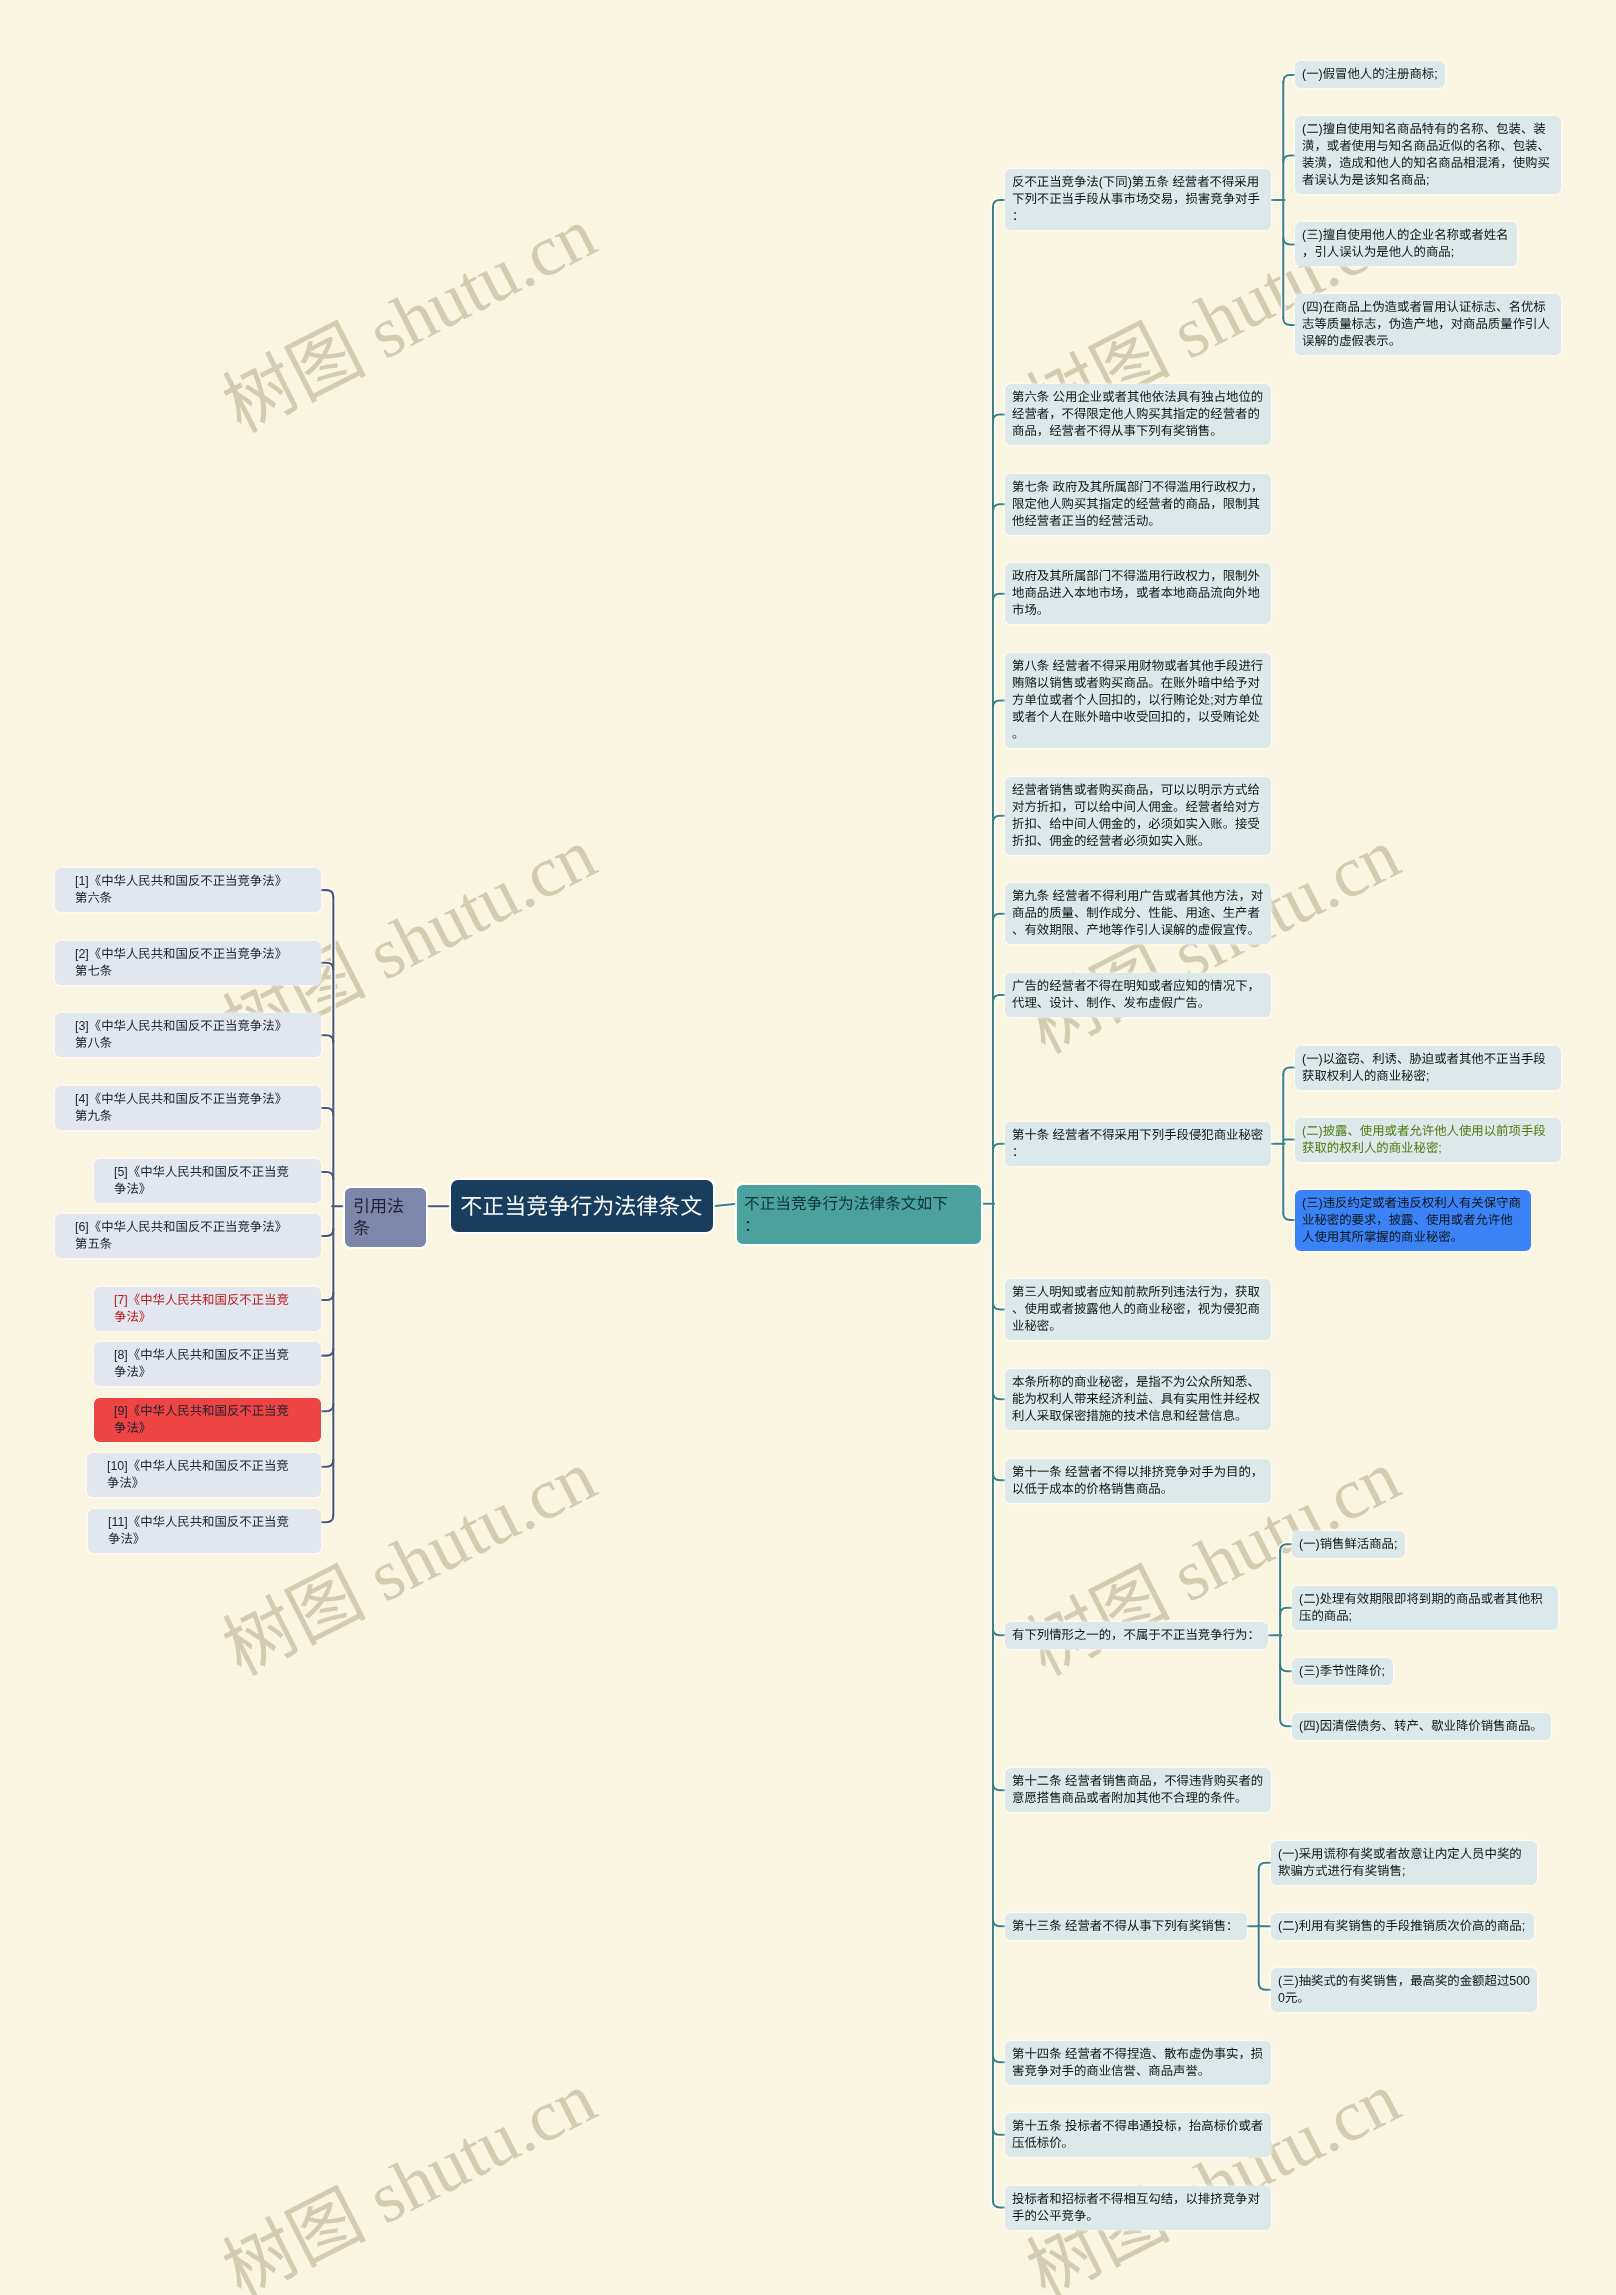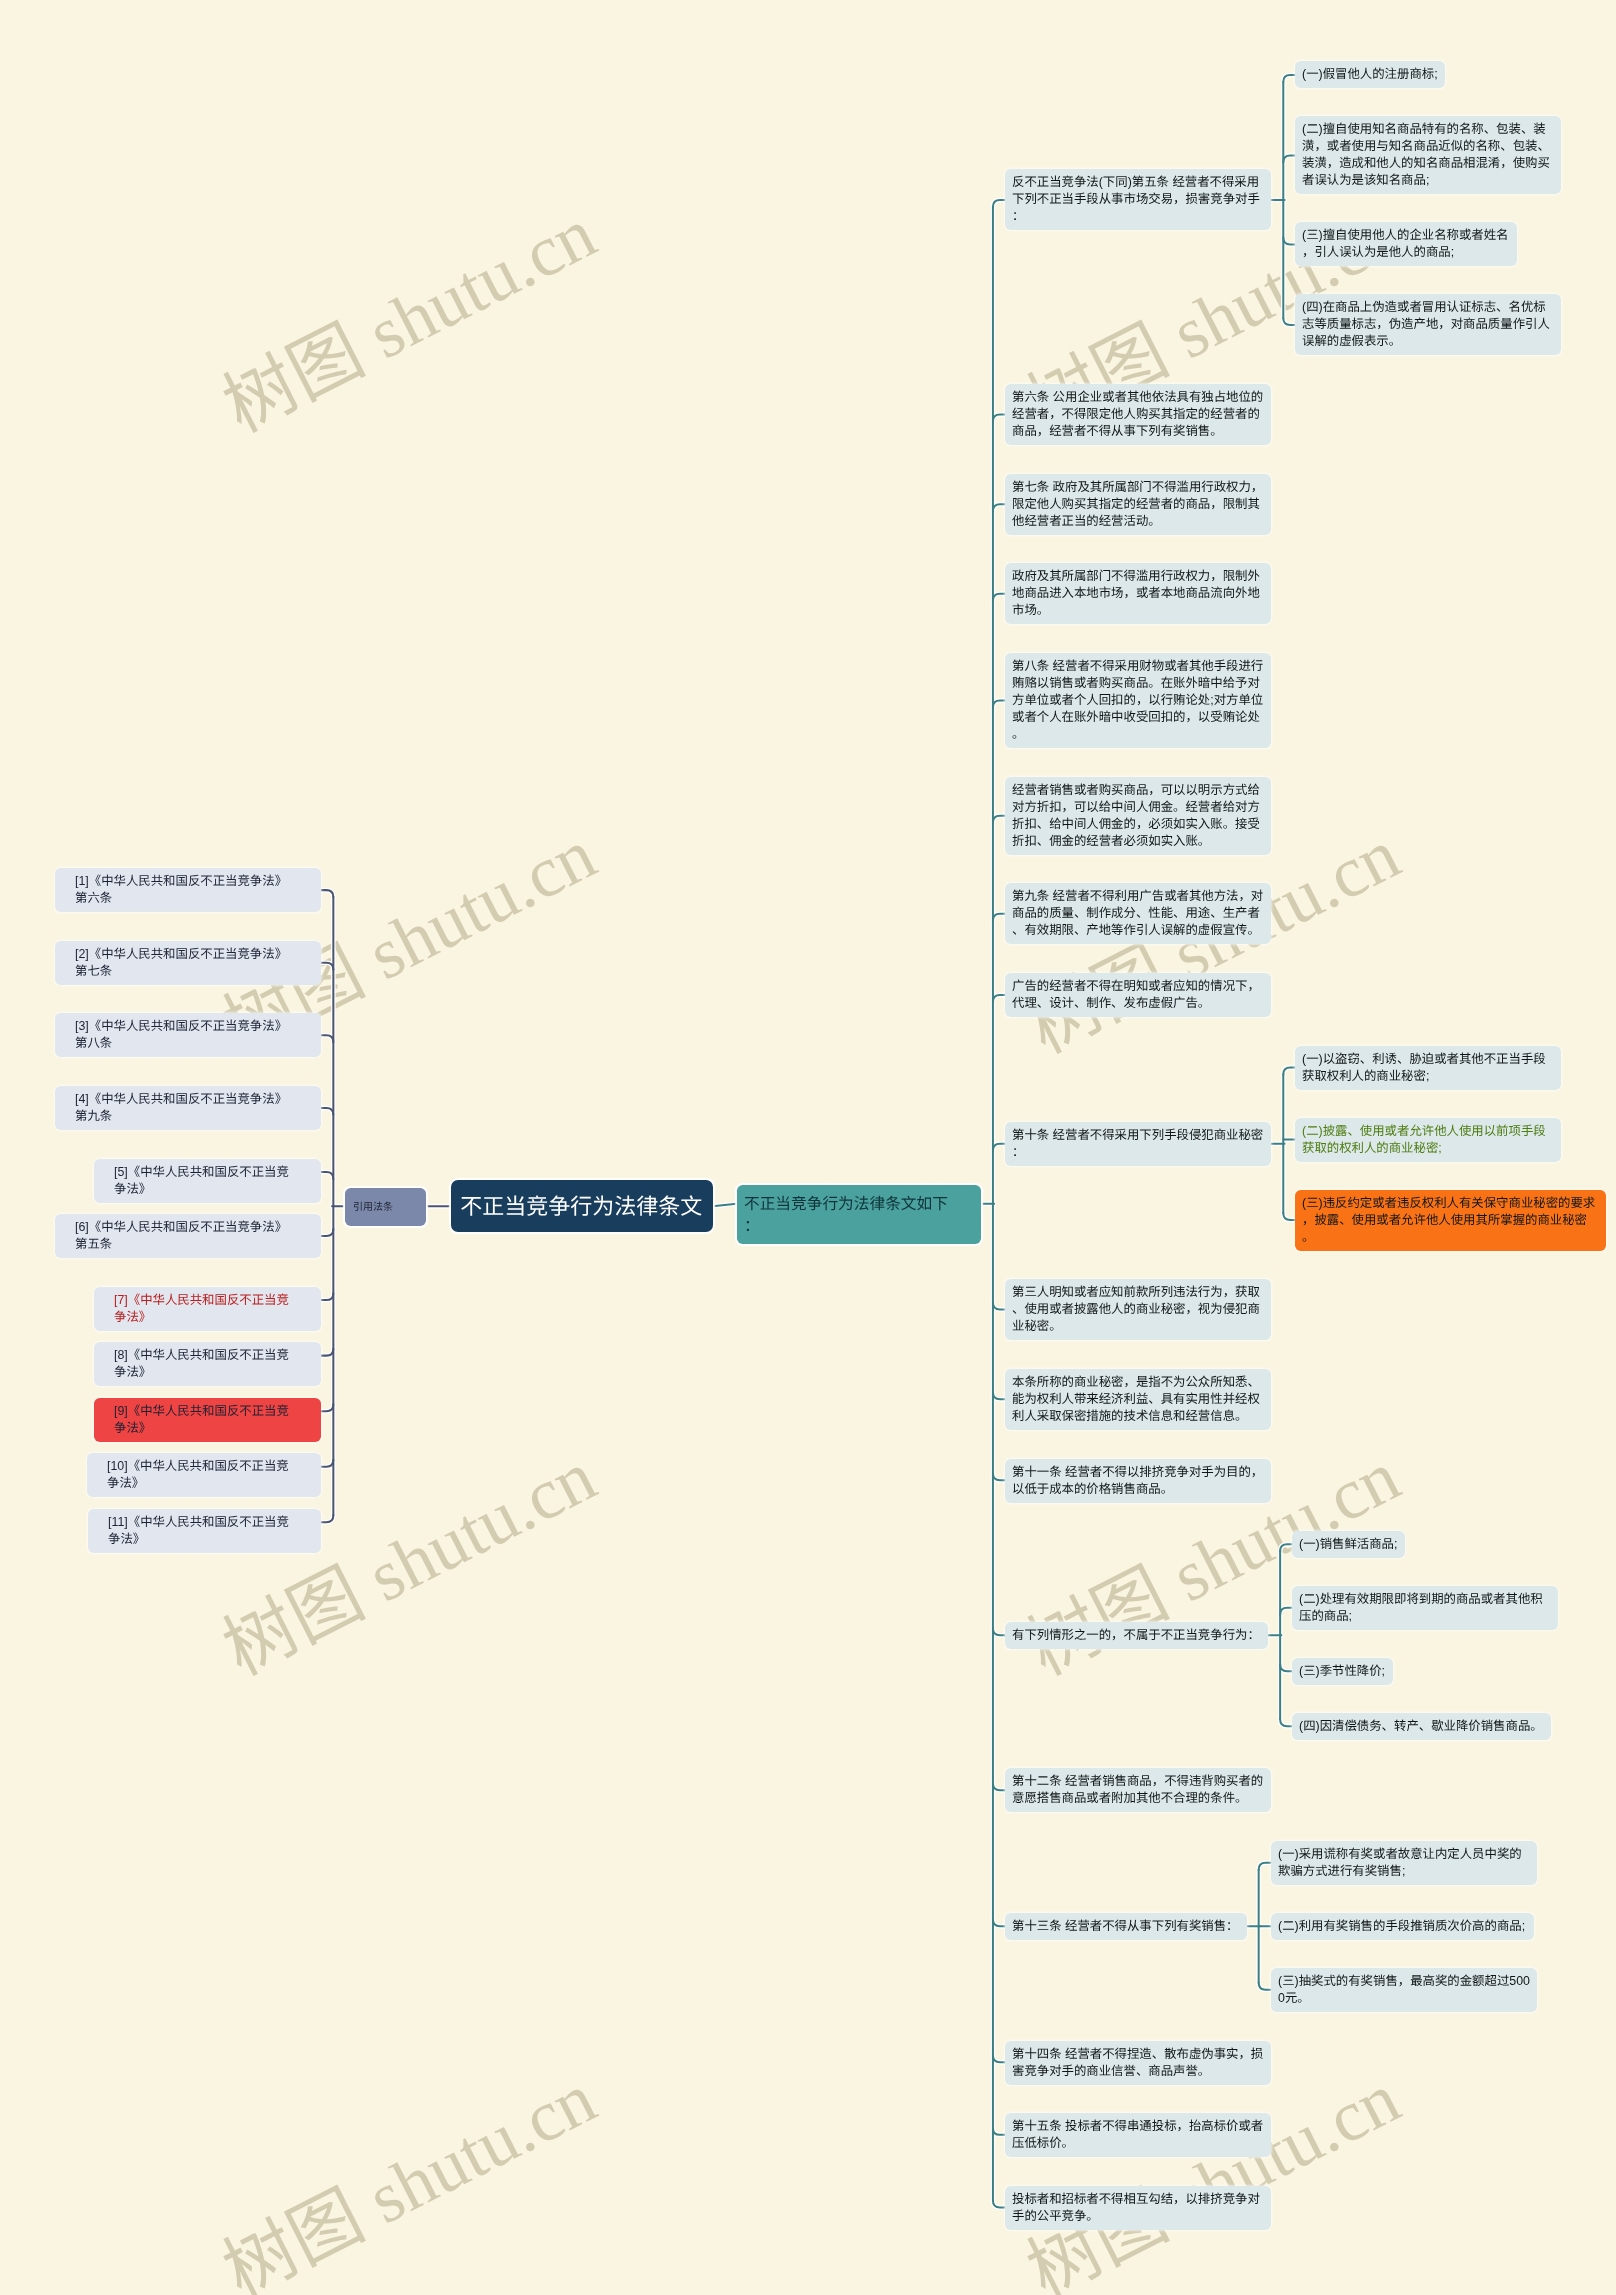--- a/index.html
+++ b/index.html
@@ -15,21 +15,21 @@
   #stage{position:absolute;left:0;top:0;width:1616px;height:2295px;}
   #wmlayer{position:absolute;left:0;top:0;width:1616px;height:2295px;overflow:hidden;}
   #links{position:absolute;left:0;top:0;width:1616px;height:2295px;}
   .wm{position:absolute;color:#d3ccb0;font-family:"Liberation Serif",serif;
       white-space:nowrap;font-size:72px;transform:rotate(-27deg);transform-origin:0 100%;}
   .node{position:absolute;box-sizing:border-box;border-radius:5.7px;
         white-space:normal;word-break:break-all;line-break:anywhere;overflow-wrap:anywhere;letter-spacing:0;}
   .n-root{background:#183d5d;color:#ffffff;font-size:22px;line-height:31px;
           padding:10.7px 9.2px;border-radius:7px;
           box-shadow:0 0 1.3px 1.9px #ffffff;}
-  .n-lbranch{background:#7c88aa;color:#1b2233;font-size:10px;line-height:21.5px;
+  .n-lbranch{background:#7c88aa;color:#1b2233;font-size:17px;line-height:21.5px;
           padding:8.2px 8px;box-shadow:0 0 1.3px 1.9px #ffffff;}
   .n-lleaf{background:#e2e6ef;color:#1b2233;font-size:12.4px;line-height:17px;
           padding:5px 20px;box-shadow:0 0 2.5px 0.6px rgba(255,255,255,.6);}
   .n-rbranch{background:#4aa19e;color:#10343a;font-size:15.7px;line-height:21.5px;
           padding:8.2px 17.7px 8.2px 7px;box-shadow:0 0 1.3px 1.9px #ffffff;}
   .n-rleaf{background:#dce8ea;color:#101617;font-size:12.4px;line-height:17px;
           padding:5px 7px;box-shadow:0 0 2.5px 0.6px rgba(255,255,255,.6);}
 </style>
 </head>
 <body style="background: rgb(250, 245, 225);">
@@ -176,21 +176,21 @@
     <div class="node n-rleaf" style="left: 1005px; top: 384px; width: 266px; background: rgb(220, 232, 234); color: rgb(16, 22, 23);">第六条 公用企业或者其他依法具有独占地位的经营者，不得限定他人购买其指定的经营者的商品，经营者不得从事下列有奖销售。</div>
     <div class="node n-rleaf" style="left: 1005px; top: 474px; width: 266px; background: rgb(220, 232, 234); color: rgb(16, 22, 23);">第七条 政府及其所属部门不得滥用行政权力，限定他人购买其指定的经营者的商品，限制其他经营者正当的经营活动。</div>
     <div class="node n-rleaf" style="left: 1005px; top: 563px; width: 266px; background: rgb(220, 232, 234); color: rgb(16, 22, 23);">政府及其所属部门不得滥用行政权力，限制外地商品进入本地市场，或者本地商品流向外地市场。</div>
     <div class="node n-rleaf" style="left: 1005px; top: 653px; width: 266px; background: rgb(220, 232, 234); color: rgb(16, 22, 23);">第八条 经营者不得采用财物或者其他手段进行贿赂以销售或者购买商品。在账外暗中给予对方单位或者个人回扣的，以行贿论处;对方单位或者个人在账外暗中收受回扣的，以受贿论处。</div>
     <div class="node n-rleaf" style="left: 1005px; top: 777px; width: 266px; background: rgb(220, 232, 234); color: rgb(16, 22, 23);">经营者销售或者购买商品，可以以明示方式给对方折扣，可以给中间人佣金。经营者给对方折扣、给中间人佣金的，必须如实入账。接受折扣、佣金的经营者必须如实入账。</div>
     <div class="node n-rleaf" style="left: 1005px; top: 883px; width: 266px; background: rgb(220, 232, 234); color: rgb(16, 22, 23);">第九条 经营者不得利用广告或者其他方法，对商品的质量、制作成分、性能、用途、生产者、有效期限、产地等作引人误解的虚假宣传。</div>
     <div class="node n-rleaf" style="left: 1005px; top: 973px; width: 266px; background: rgb(220, 232, 234); color: rgb(16, 22, 23);">广告的经营者不得在明知或者应知的情况下，代理、设计、制作、发布虚假广告。</div>
     <div class="node n-rleaf" style="left: 1005px; top: 1122px; width: 266px; background: rgb(220, 232, 234); color: rgb(16, 22, 23);">第十条 经营者不得采用下列手段侵犯商业秘密：</div>
     <div class="node n-rleaf" style="left: 1295px; top: 1046px; width: 266px; background: rgb(220, 232, 234); color: rgb(16, 22, 23);">(一)以盗窃、利诱、胁迫或者其他不正当手段获取权利人的商业秘密;</div>
     <div class="node n-rleaf" style="left: 1295px; top: 1118px; width: 266px; background: rgb(220, 232, 234); color: #4d7c0f;">(二)披露、使用或者允许他人使用以前项手段获取的权利人的商业秘密;</div>
-    <div class="node n-rleaf" style="left: 1295px; top: 1190px; width: 311px; background: #f97316; color: rgb(16, 22, 23);">(三)违反约定或者违反权利人有关保守商业秘密的要求，披露、使用或者允许他人使用其所掌握的商业秘密。</div>
+    <div class="node n-rleaf" style="left: 1295px; top: 1190px; width: 236px; background: #3b82f6; color: rgb(16, 22, 23);">(三)违反约定或者违反权利人有关保守商业秘密的要求，披露、使用或者允许他人使用其所掌握的商业秘密。</div>
     <div class="node n-rleaf" style="left: 1005px; top: 1279px; width: 266px; background: rgb(220, 232, 234); color: rgb(16, 22, 23);">第三人明知或者应知前款所列违法行为，获取、使用或者披露他人的商业秘密，视为侵犯商业秘密。</div>
     <div class="node n-rleaf" style="left: 1005px; top: 1369px; width: 266px; background: rgb(220, 232, 234); color: rgb(16, 22, 23);">本条所称的商业秘密，是指不为公众所知悉、能为权利人带来经济利益、具有实用性并经权利人采取保密措施的技术信息和经营信息。</div>
     <div class="node n-rleaf" style="left: 1005px; top: 1459px; width: 266px; background: rgb(220, 232, 234); color: rgb(16, 22, 23);">第十一条 经营者不得以排挤竞争对手为目的，以低于成本的价格销售商品。</div>
     <div class="node n-rleaf" style="left: 1005px; top: 1622px; width: 263px; background: rgb(220, 232, 234); color: rgb(16, 22, 23);">有下列情形之一的，不属于不正当竞争行为：</div>
     <div class="node n-rleaf" style="left: 1292px; top: 1531px; width: 113px; background: rgb(220, 232, 234); color: rgb(16, 22, 23);">(一)销售鲜活商品;</div>
     <div class="node n-rleaf" style="left: 1292px; top: 1586px; width: 266px; background: rgb(220, 232, 234); color: rgb(16, 22, 23);">(二)处理有效期限即将到期的商品或者其他积压的商品;</div>
     <div class="node n-rleaf" style="left: 1292px; top: 1658px; width: 101px; background: rgb(220, 232, 234); color: rgb(16, 22, 23);">(三)季节性降价;</div>
     <div class="node n-rleaf" style="left: 1292px; top: 1713px; width: 259px; background: rgb(220, 232, 234); color: rgb(16, 22, 23);">(四)因清偿债务、转产、歇业降价销售商品。</div>
     <div class="node n-rleaf" style="left: 1005px; top: 1768px; width: 266px; background: rgb(220, 232, 234); color: rgb(16, 22, 23);">第十二条 经营者销售商品，不得违背购买者的意愿搭售商品或者附加其他不合理的条件。</div>
     <div class="node n-rleaf" style="left: 1005px; top: 1913px; width: 242px; background: rgb(220, 232, 234); color: rgb(16, 22, 23);">第十三条 经营者不得从事下列有奖销售：</div>

